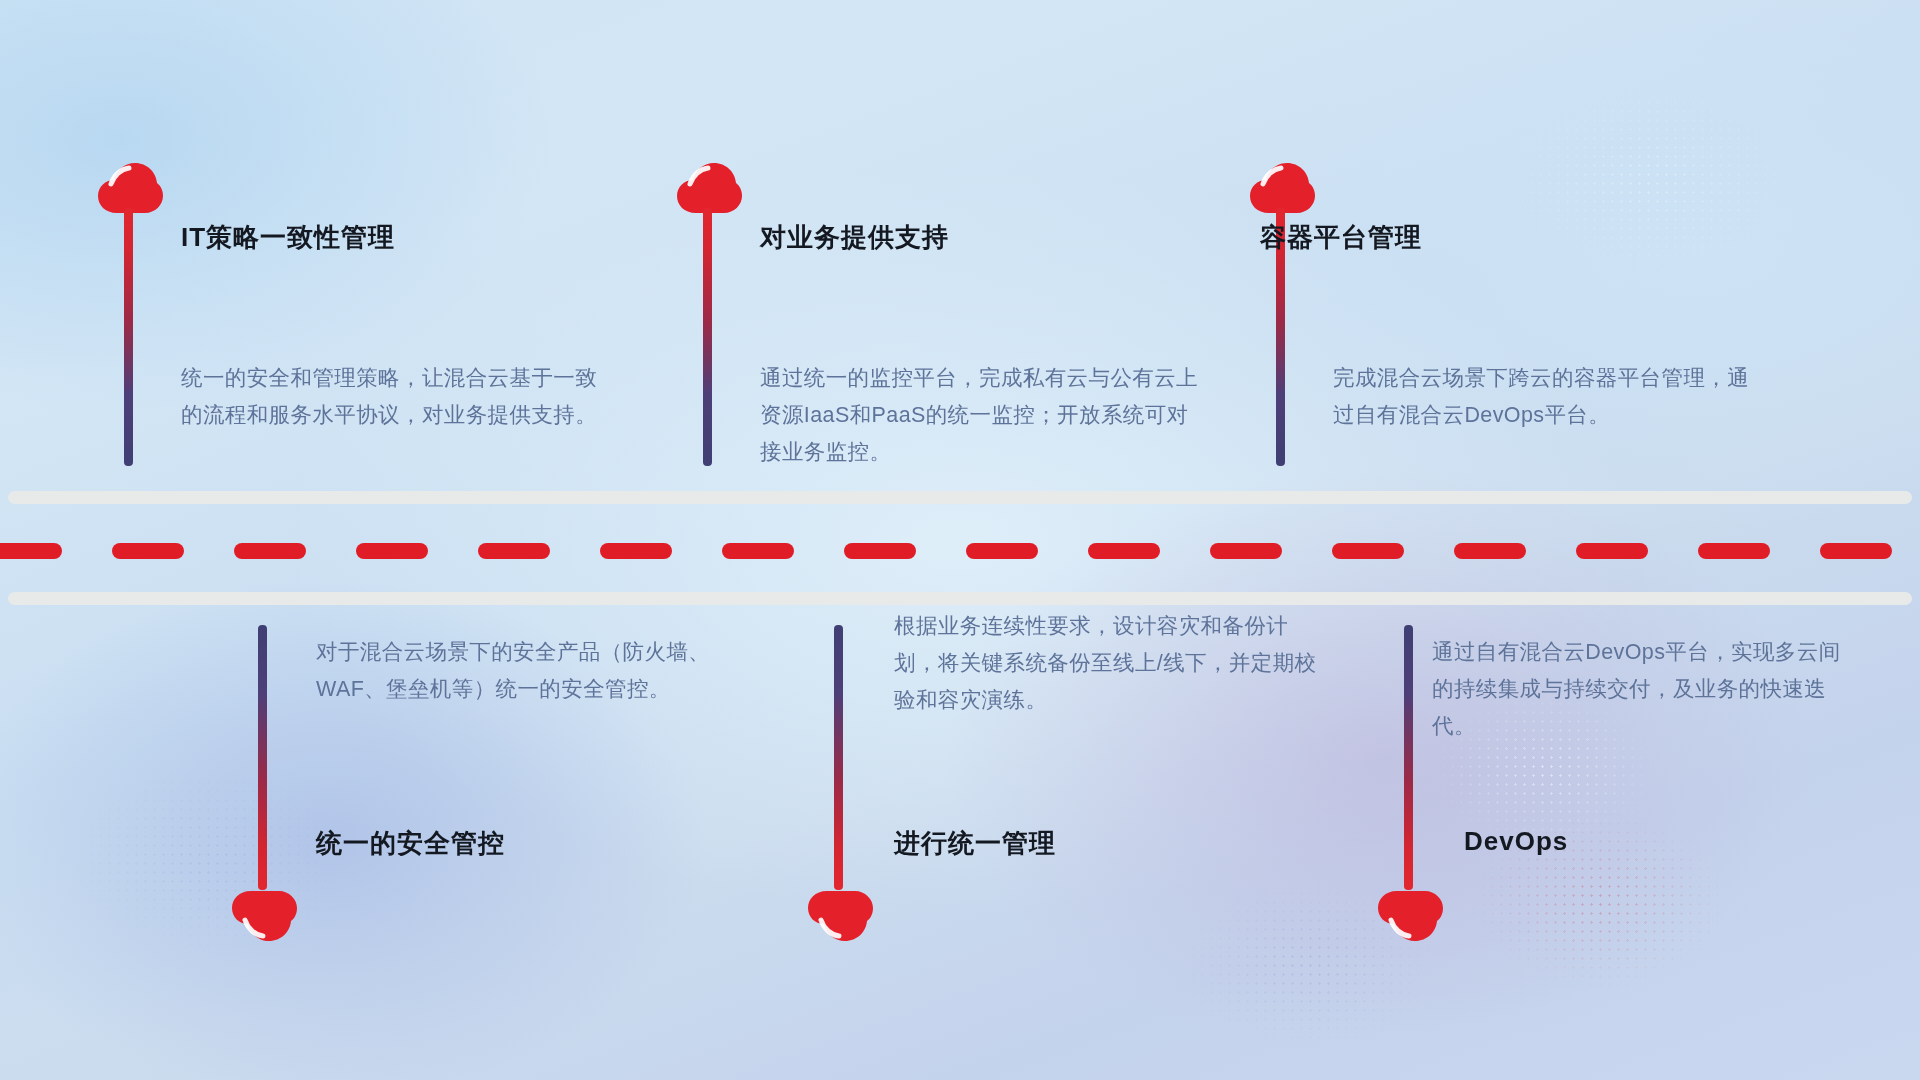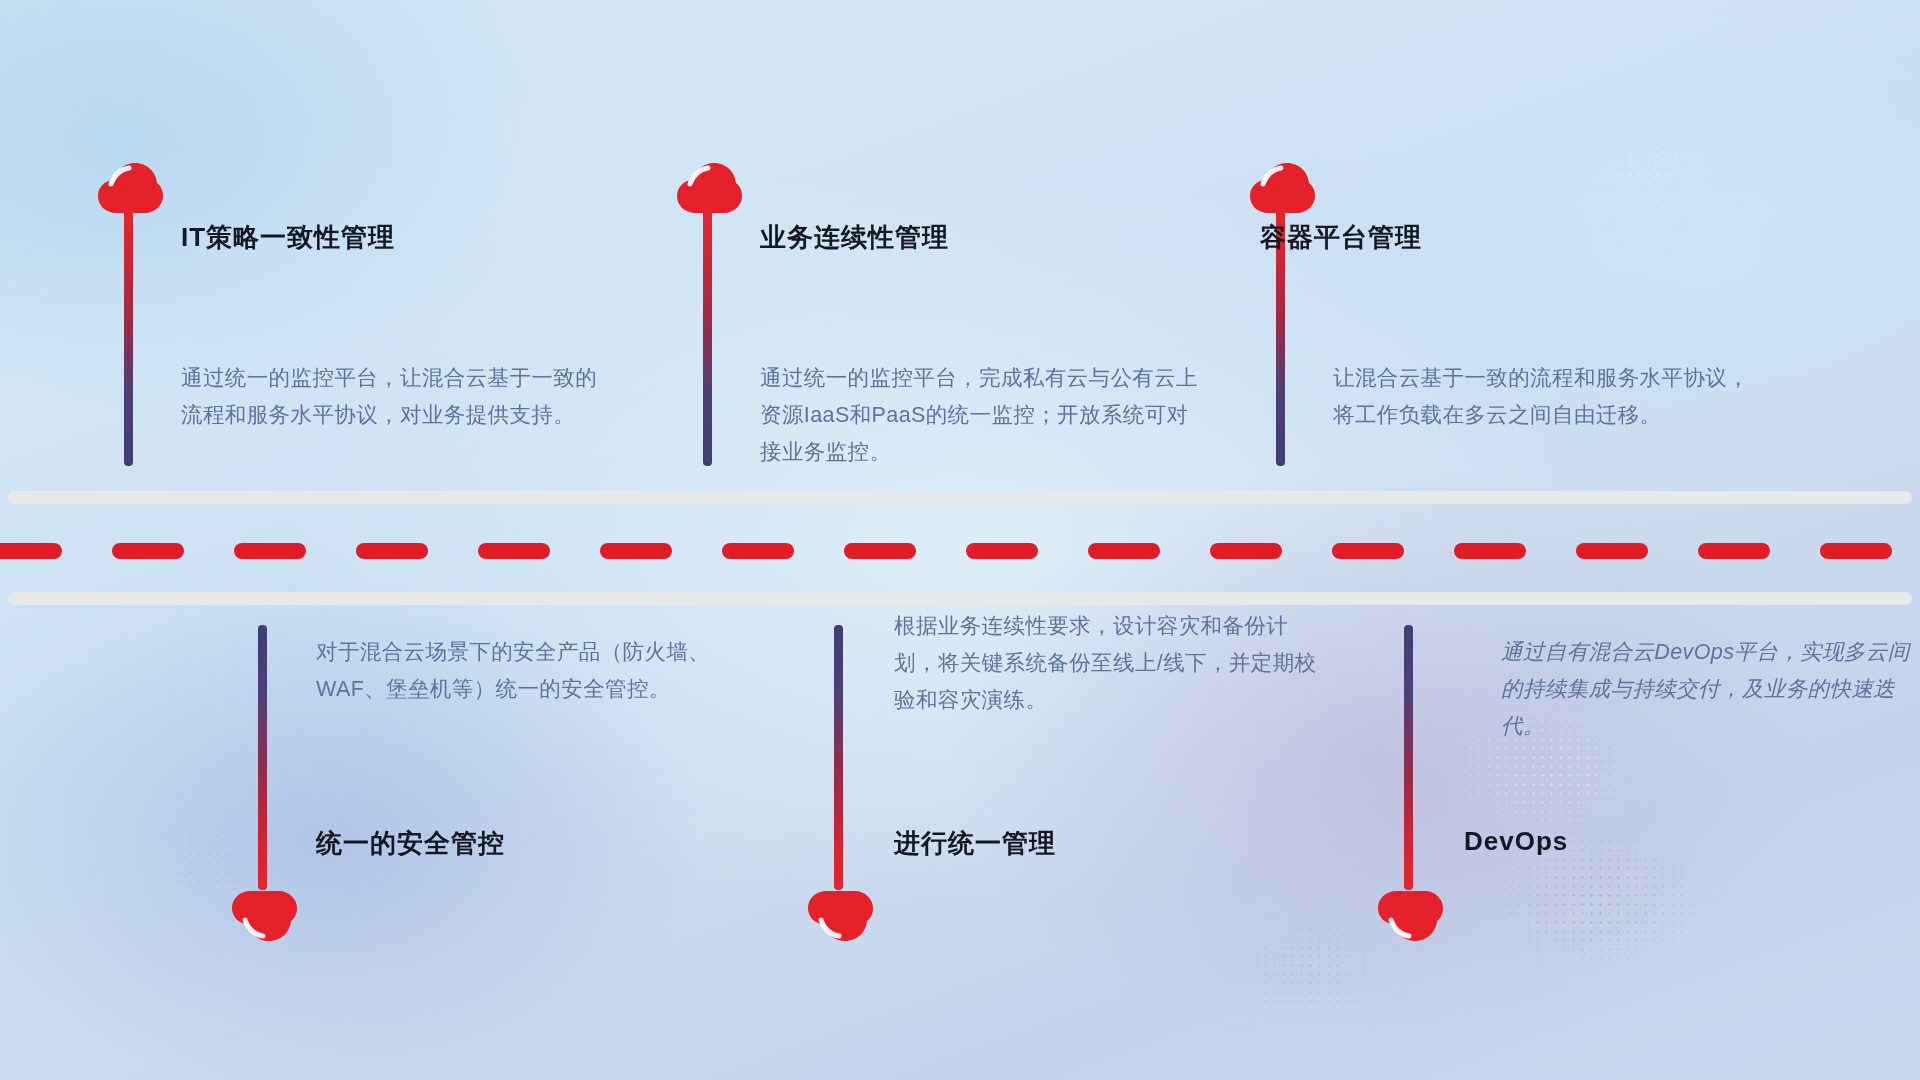--- a/index.html
+++ b/index.html
@@ -78,45 +78,45 @@
 
   <div class="col">
     <div class="cloud" style="left:97px;top:162px;">
       <svg viewBox="0 0 66 52" aria-hidden="true">
         <path d="M20 51 C8 51 1 43 1 34 C1 25 8 18 17 18 C19 8 28 1 38 1 C50 1 59 10 60 21 C64 24 66 29 66 34 C66 43 58 51 48 51 Z" fill="#e4202b"></path>
         <path d="M14 22 C17 13 24 7 32 6" stroke="#ffffff" stroke-width="5" stroke-linecap="round" fill="none" opacity=".92"></path>
       </svg>
     </div>
     <div class="stem down" style="left:124px;top:208px;height:258px;"></div>
     <div class="heading" style="left:181px;top:220px;">IT策略一致性管理</div>
-    <div class="body" style="left:181px;top:360px;width:420px;">通过统一的监控平台，让混合云基于一致的流程和服务水平协议，对业务提供支持。</div>
+    <div class="body" style="left:181px;top:360px;width:420px;">统一的安全和管理策略，让混合云基于一致的流程和服务水平协议，对业务提供支持。</div>
   </div>
 
   <div class="col">
     <div class="cloud" style="left:676px;top:162px;">
       <svg viewBox="0 0 66 52" aria-hidden="true">
         <path d="M20 51 C8 51 1 43 1 34 C1 25 8 18 17 18 C19 8 28 1 38 1 C50 1 59 10 60 21 C64 24 66 29 66 34 C66 43 58 51 48 51 Z" fill="#e4202b"></path>
         <path d="M14 22 C17 13 24 7 32 6" stroke="#ffffff" stroke-width="5" stroke-linecap="round" fill="none" opacity=".92"></path>
       </svg>
     </div>
     <div class="stem down" style="left:703px;top:208px;height:258px;"></div>
-    <div class="heading" style="left:760px;top:220px;">业务连续性管理</div>
+    <div class="heading" style="left:760px;top:220px;">对业务提供支持</div>
     <div class="body" style="left:760px;top:360px;width:440px;">通过统一的监控平台，完成私有云与公有云上资源IaaS和PaaS的统一监控；开放系统可对接业务监控。</div>
   </div>
 
   <div class="col">
     <div class="cloud" style="left:1249px;top:162px;">
       <svg viewBox="0 0 66 52" aria-hidden="true">
         <path d="M20 51 C8 51 1 43 1 34 C1 25 8 18 17 18 C19 8 28 1 38 1 C50 1 59 10 60 21 C64 24 66 29 66 34 C66 43 58 51 48 51 Z" fill="#e4202b"></path>
         <path d="M14 22 C17 13 24 7 32 6" stroke="#ffffff" stroke-width="5" stroke-linecap="round" fill="none" opacity=".92"></path>
       </svg>
     </div>
     <div class="stem down" style="left:1276px;top:208px;height:258px;"></div>
     <div class="heading" style="left:1260px;top:220px;">容器平台管理</div>
-    <div class="body" style="left:1333px;top:360px;width:420px;">让混合云基于一致的流程和服务水平协议，将工作负载在多云之间自由迁移。</div>
+    <div class="body" style="left:1333px;top:360px;width:420px;">完成混合云场景下跨云的容器平台管理，通过自有混合云DevOps平台。</div>
   </div>
 
   <div class="roadline" style="top:491px;"></div>
   <div class="dashrow" style="top:543px;">
     <div class="dash" style="left:-10px;"></div>
     <div class="dash" style="left:112px;"></div>
     <div class="dash" style="left:234px;"></div>
     <div class="dash" style="left:356px;"></div>
     <div class="dash" style="left:478px;"></div>
     <div class="dash" style="left:600px;"></div>
@@ -164,17 +164,17 @@
   <div class="col">
     <div class="stem up" style="left:1404px;top:625px;height:265px;"></div>
     <div class="cloud" style="left:1377px;top:890px;">
       <svg viewBox="0 0 66 52" aria-hidden="true">
         <g transform="translate(0,52) scale(1,-1)">
           <path d="M20 51 C8 51 1 43 1 34 C1 25 8 18 17 18 C19 8 28 1 38 1 C50 1 59 10 60 21 C64 24 66 29 66 34 C66 43 58 51 48 51 Z" fill="#e4202b"></path>
           <path d="M14 22 C17 13 24 7 32 6" stroke="#ffffff" stroke-width="5" stroke-linecap="round" fill="none" opacity=".92"></path>
         </g>
       </svg>
     </div>
-    <div class="body" style="left:1501px;top:634px;width:420px;font-style:italic;">通过自有混合云DevOps平台，实现多云间的持续集成与持续交付，及业务的快速迭代。</div>
+    <div class="body" style="left:1432px;top:634px;width:420px;">通过自有混合云DevOps平台，实现多云间的持续集成与持续交付，及业务的快速迭代。</div>
     <div class="heading" style="left:1464px;top:826px;text-align:right;">DevOps</div>
   </div>
 
 </div>
 
 </body></html>

